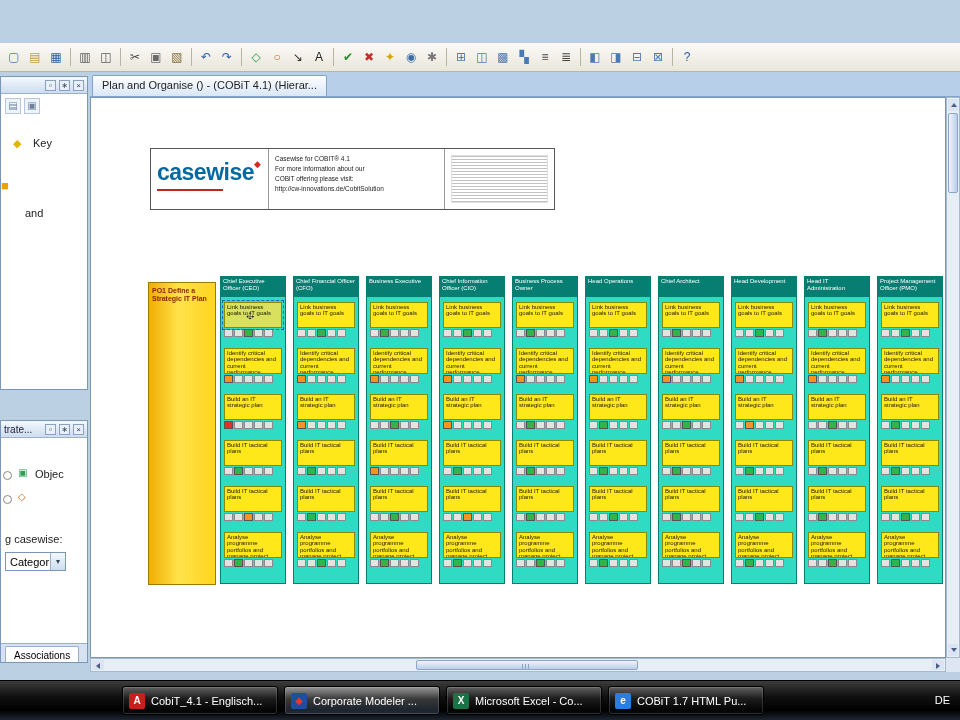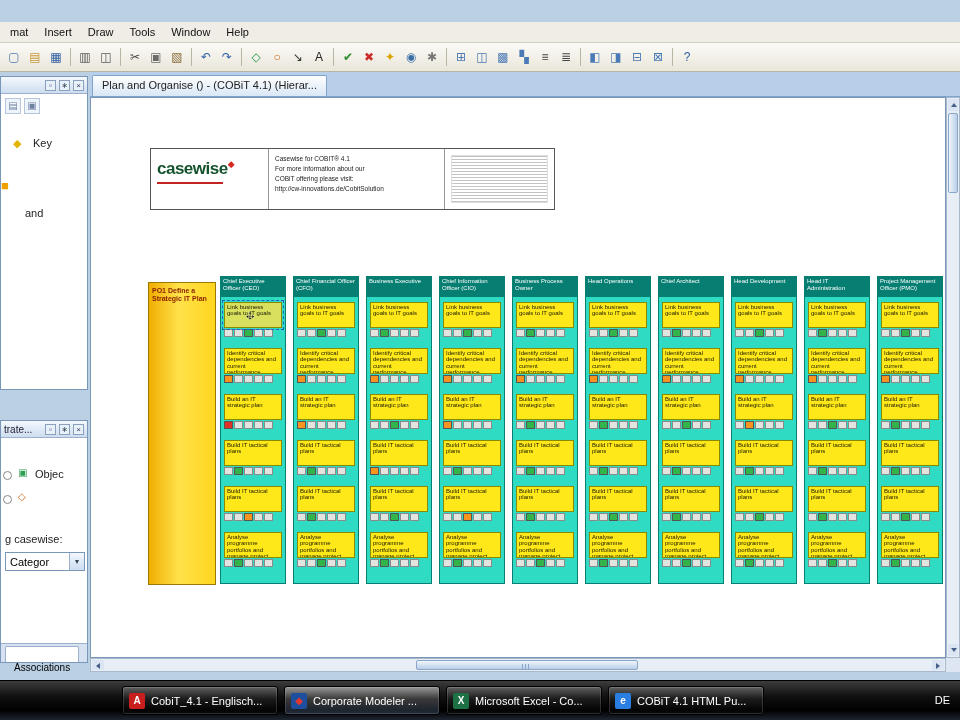--- a/index.html
+++ b/index.html
@@ -29,25 +29,25 @@
   .panel-h{height:17px;background:linear-gradient(#f3f8fd,#cdddf0);border-bottom:1px solid #9ab0cc;display:flex;align-items:center;justify-content:flex-end;gap:3px;padding:0 3px;font-size:10px;color:#334;}
   .ph-title{margin-right:auto;font-size:10px;color:#223;white-space:nowrap;overflow:hidden;}
   .ph-btn{width:11px;height:11px;border:1px solid #8aa0bc;background:#e8f0fa;font-size:8px;line-height:9px;text-align:center;color:#345;}
   .p-body{position:relative;height:calc(100% - 17px);}
   .p1-tool{position:absolute;width:16px;height:16px;border:1px solid #b7c6da;background:#eef4fb;font-size:10px;text-align:center;line-height:14px;color:#6d82a0;}
   .p1-ico{position:absolute;font-size:11px;}
   .p1-label{position:absolute;font-size:11px;color:#222;}
   .radio{position:absolute;width:9px;height:9px;border:1px solid #888;border-radius:50%;background:#fff;}
   .p2-ico{position:absolute;font-size:10px;}
   .p2-label{position:absolute;font-size:11px;color:#222;}
-  .dd{position:absolute;left:4px;top:114px;width:80px;height:19px;border:1px solid #7a96b8;background:#fff;display:flex;align-items:center;font-size:11px;}
+  .dd{position:absolute;left:4px;top:114px;width:61px;height:19px;border:1px solid #7a96b8;background:#fff;display:flex;align-items:center;font-size:11px;}
   .dd-text{flex:1;padding:0 4px;white-space:nowrap;overflow:hidden;}
   .dd-btn{width:15px;height:100%;background:linear-gradient(#f3f8fd,#cdddf0);border-left:1px solid #9ab0cc;font-size:8px;display:flex;align-items:center;justify-content:center;color:#345;}
   .assoc-wrap{position:absolute;left:0;right:0;bottom:0;height:19px;background:#d6e2f2;border-top:1px solid #9ab0cc;display:flex;}
-  .assoc-tab{margin:2px 0 0 4px;padding:15px 8px 0;background:#fff;border:1px solid #9ab0cc;border-bottom:none;font-size:10px;border-radius:2px 2px 0 0;white-space:nowrap;}
+  .assoc-tab{margin:2px 0 0 4px;padding:3px 8px 0;background:#fff;border:1px solid #9ab0cc;border-bottom:none;font-size:10px;border-radius:2px 2px 0 0;white-space:nowrap;}
 
   
   .tabstrip{position:absolute;left:90px;top:72px;right:0;height:25px;background:#b7cfe8;display:flex;align-items:flex-end;padding:2px 0 0 2px;gap:2px;border-bottom:1px solid #7fa5cc;overflow:hidden;}
   .tab{height:21px;line-height:19px;padding:0 9px;font-size:11px;background:linear-gradient(#fefefe,#d9e7f6);border:1px solid #7fa5cc;border-bottom:none;border-radius:2px 2px 0 0;white-space:nowrap;color:#222;overflow:hidden;}
   .tab.active{background:linear-gradient(#ffcf6e,#f6a01b 85%);font-weight:bold;border-color:#c87d0e;color:#000;}
 
   
   .canvas{position:absolute;left:90px;top:97px;right:14px;bottom:62px;background:#fff;border:1px solid #7a96b8;overflow:hidden;}
   .vscroll{position:absolute;top:97px;right:0;width:14px;bottom:62px;background:#e8eef6;border:1px solid #aab8cc;}
   .vthumb{position:absolute;left:1px;right:1px;top:15px;height:80px;background:linear-gradient(90deg,#eff5fc,#b9cfe8);border:1px solid #8aa6c8;border-radius:2px;}
@@ -62,21 +62,21 @@
   .hs-l,.hs-r{position:absolute;top:1px;bottom:1px;width:12px;background:#dae4f2;}
   .hs-l{left:1px}.hs-r{right:1px}
   .hs-l::after,.hs-r::after{content:"";position:absolute;top:3px;border-top:3px solid transparent;border-bottom:3px solid transparent;}
   .hs-l::after{left:4px;border-right:4px solid #46608a;}
   .hs-r::after{left:4px;border-left:4px solid #46608a;}
   .scroll-corner{position:absolute;right:0;bottom:48px;width:14px;height:14px;background:#dde6f2;}
 
   
   .logo-box{position:absolute;left:59px;top:50px;width:405px;height:62px;border:1px solid #555;display:flex;background:#fff;}
   .logo-brand{width:118px;border-right:1px solid #999;padding:10px 6px 0;}
-  .brand-text{font-size:17px;font-weight:bold;color:#14532d;letter-spacing:-0.5px;}
+  .brand-text{font-size:23px;font-weight:bold;color:#0369a1;letter-spacing:-0.5px;}
   .brand-diamond{color:#d6281e;font-size:9px;vertical-align:top;}
   .brand-line{width:66px;height:2px;background:#c22424;margin-top:3px;}
   .logo-mid{width:176px;border-right:1px solid #999;padding:5px 6px;font-size:6.5px;color:#222;line-height:1.55;}
   .logo-fine{flex:1;padding:6px;}
   .fine-lines{width:100%;height:100%;background:repeating-linear-gradient(#b5b5b5 0 1px,transparent 1px 3px);opacity:.8;border:1px solid #d8d8d8;}
   .heading{position:absolute;left:59px;top:126px;font-size:11px;font-weight:bold;color:#000;}
   .process-box{position:absolute;left:57px;top:184px;width:68px;height:303px;background:linear-gradient(90deg,#f0ad00,#ffe24a 45%,#ffd51e);border:1px solid #9c7a00;padding:4px 3px;font-size:7px;font-weight:bold;color:#8a1f00;line-height:1.2;}
   #columns{position:absolute;left:129px;top:178px;right:0;height:308px;}
   .col{position:absolute;top:0;width:66px;height:308px;background:#2fdcc3;border:1px solid #067f72;display:flex;flex-direction:column;}
   .col-h{flex:0 0 20px;background:#067f72;color:#fff;font-size:6px;line-height:1.15;padding:1px 2px;overflow:hidden;}
@@ -96,28 +96,20 @@
   .task-ic{width:16px;height:16px;border-radius:2px;display:flex;align-items:center;justify-content:center;font-size:10px;font-weight:bold;flex:0 0 16px;}
   .task-lb{white-space:nowrap;overflow:hidden;text-overflow:ellipsis;}
   .lang{position:absolute;right:10px;top:13px;color:#fff;font-size:11px;}
 </style>
 </head>
 <body>
 
 <div id="screen">
 
 
-  <div class="menubar">
-      <div class="menu-item">mat</div>
-      <div class="menu-item">Insert</div>
-      <div class="menu-item">Draw</div>
-      <div class="menu-item">Tools</div>
-      <div class="menu-item">Window</div>
-      <div class="menu-item">Help</div>
-    </div>
 
   <div class="toolbar">
       <div class="tb-btn">
         <span style="color: rgb(74, 122, 181);">▢</span>
       </div>
       <div class="tb-btn">
         <span style="color: rgb(199, 154, 58);">▤</span>
       </div>
       <div class="tb-btn">
         <span style="color: rgb(47, 95, 163);">▦</span>
@@ -934,19 +926,19 @@
         <div class="task-btn active">
           <span class="task-ic" style="background: rgb(29, 79, 158); color: rgb(226, 55, 47);">◆</span>
           <span class="task-lb">Corporate Modeler ...</span>
         </div>
         <div class="task-btn">
           <span class="task-ic" style="background: rgb(30, 113, 69); color: rgb(255, 255, 255);">X</span>
           <span class="task-lb">Microsoft Excel - Co...</span>
         </div>
         <div class="task-btn">
           <span class="task-ic" style="background: rgb(42, 125, 225); color: rgb(255, 255, 255);">e</span>
-          <span class="task-lb">COBiT 4.1 HTML Pu...</span>
+          <span class="task-lb">COBiT 1.7 HTML Pu...</span>
         </div>
       </div>
     <span class="lang">DE</span>
   </div>
 
 </div>
 
 </body></html>

